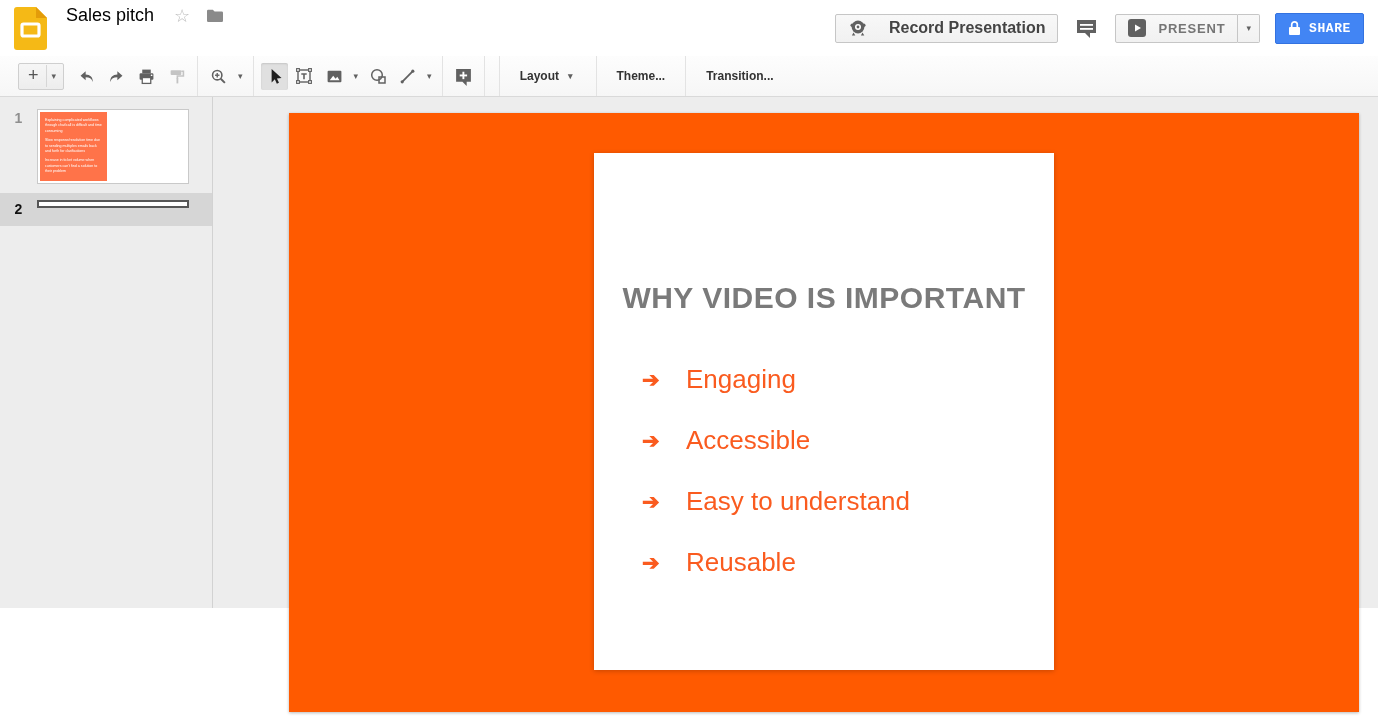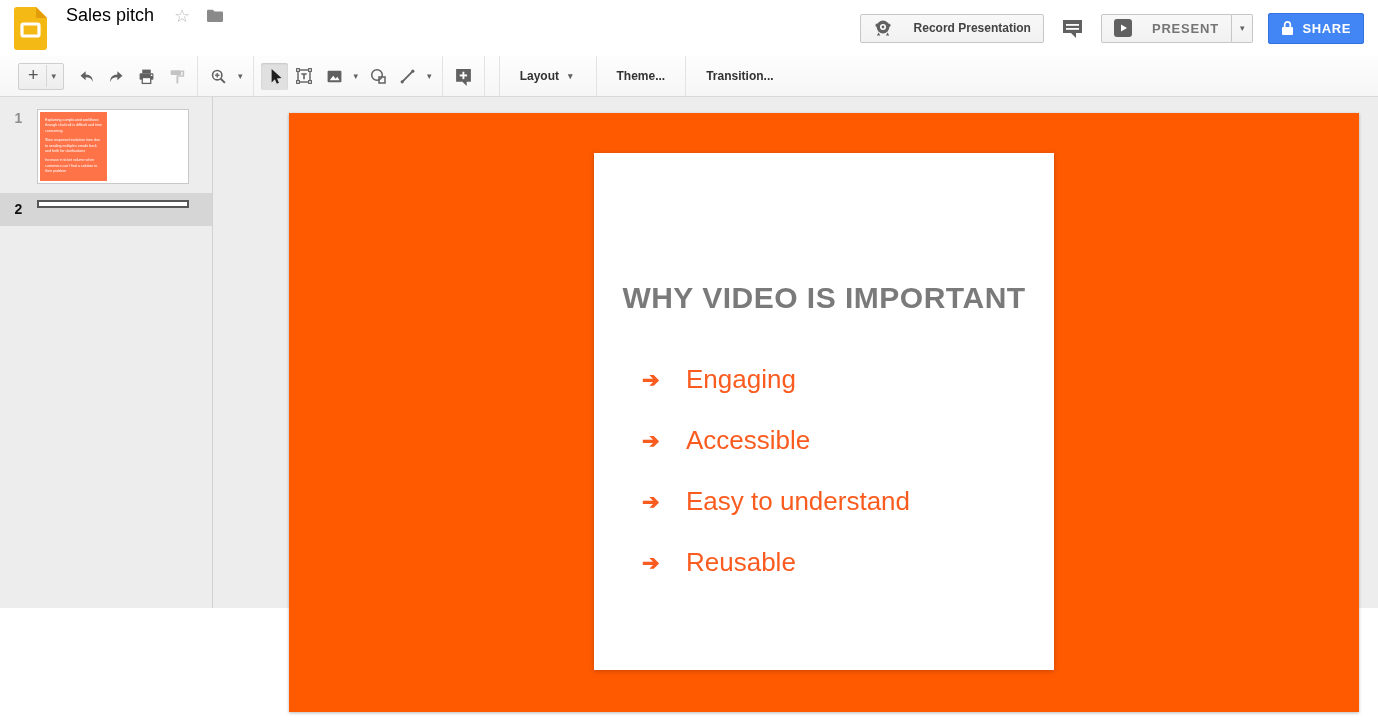--- a/index.html
+++ b/index.html
@@ -15,28 +15,28 @@
   .doc-title { font-size:18px; color:#000; }
   .star { font-size:18px; color:#bdbdbd; margin-left:20px; cursor:pointer; line-height:1; }
   .folder-btn { margin-left:16px; cursor:pointer; display:inline-flex; }
   .menu-row { display:flex; margin-top:4px; margin-left:-7px; align-items:center; }
   .menu-item { font-size:13px; color:#333; padding:2px 7px; cursor:pointer; white-space:nowrap; }
   .save-status { font-size:13px; color:#888; text-decoration:underline; margin-left:8px; cursor:pointer; white-space:nowrap; }
 
   .header-right { position:absolute; right:14px; top:0; height:56px; display:flex; align-items:center; gap:15px; }
   .gbtn { display:inline-flex; align-items:center; gap:21px; height:29px; padding:0 12px;
           border:1px solid #c6c6c6; border-radius:2px; background:linear-gradient(#f8f8f8,#f1f1f1);
-          font-size:12px; font-weight:bold; color:#444; cursor:pointer; white-space:nowrap; }
+          font-size:16px; font-weight:bold; color:#444; cursor:pointer; white-space:nowrap; }
   .comment-btn { cursor:pointer; display:flex; align-items:center; margin:0 2px; }
   .present-group { display:flex; }
-  .present-main { border-radius:2px 0 0 2px; color:#757575; font-size:13px; letter-spacing:0.8px; gap:20px; }
+  .present-main { border-radius:2px 0 0 2px; color:#757575; font-size:13px; letter-spacing:0.8px; gap:12px; }
   .present-caret { border:1px solid #c6c6c6; border-left:none; border-radius:0 2px 2px 0; height:29px;
                    display:flex; align-items:center; padding:0 8px; background:linear-gradient(#f8f8f8,#f1f1f1);
                    font-size:9px; color:#616161; cursor:pointer; }
-  .share-btn { height:31px; background:#4285F4; border:1px solid #3372e0; color:#fff; font-size:13px; letter-spacing:0.6px; gap:8px; }
+  .share-btn { height:31px; background:#4285F4; border:1px solid #3372e0; color:#fff; font-size:13px; letter-spacing:0.6px; gap:8px;font-family:Liberation Mono, monospace; }
 
   
   .toolbar { height:41px; flex:0 0 auto; border-bottom:1px solid #d9d9d9; background:linear-gradient(#fdfdfd,#f6f6f6);
              display:flex; align-items:stretch; padding-left:18px; }
   .tb-group { display:flex; align-items:center; gap:3px; }
   .tool-btn { width:27px; height:27px; display:flex; align-items:center; justify-content:center; border-radius:2px; cursor:pointer; }
   .tool-btn.active { background:#e0e0e0; box-shadow:inset 0 1px 2px rgba(0,0,0,.12); }
   .tool-btn.disabled { cursor:default; }
   .tool-btn.disabled svg { opacity:.35; }
   .tb-caret { font-size:9px; color:#616161; padding:0 3px; cursor:pointer; }

